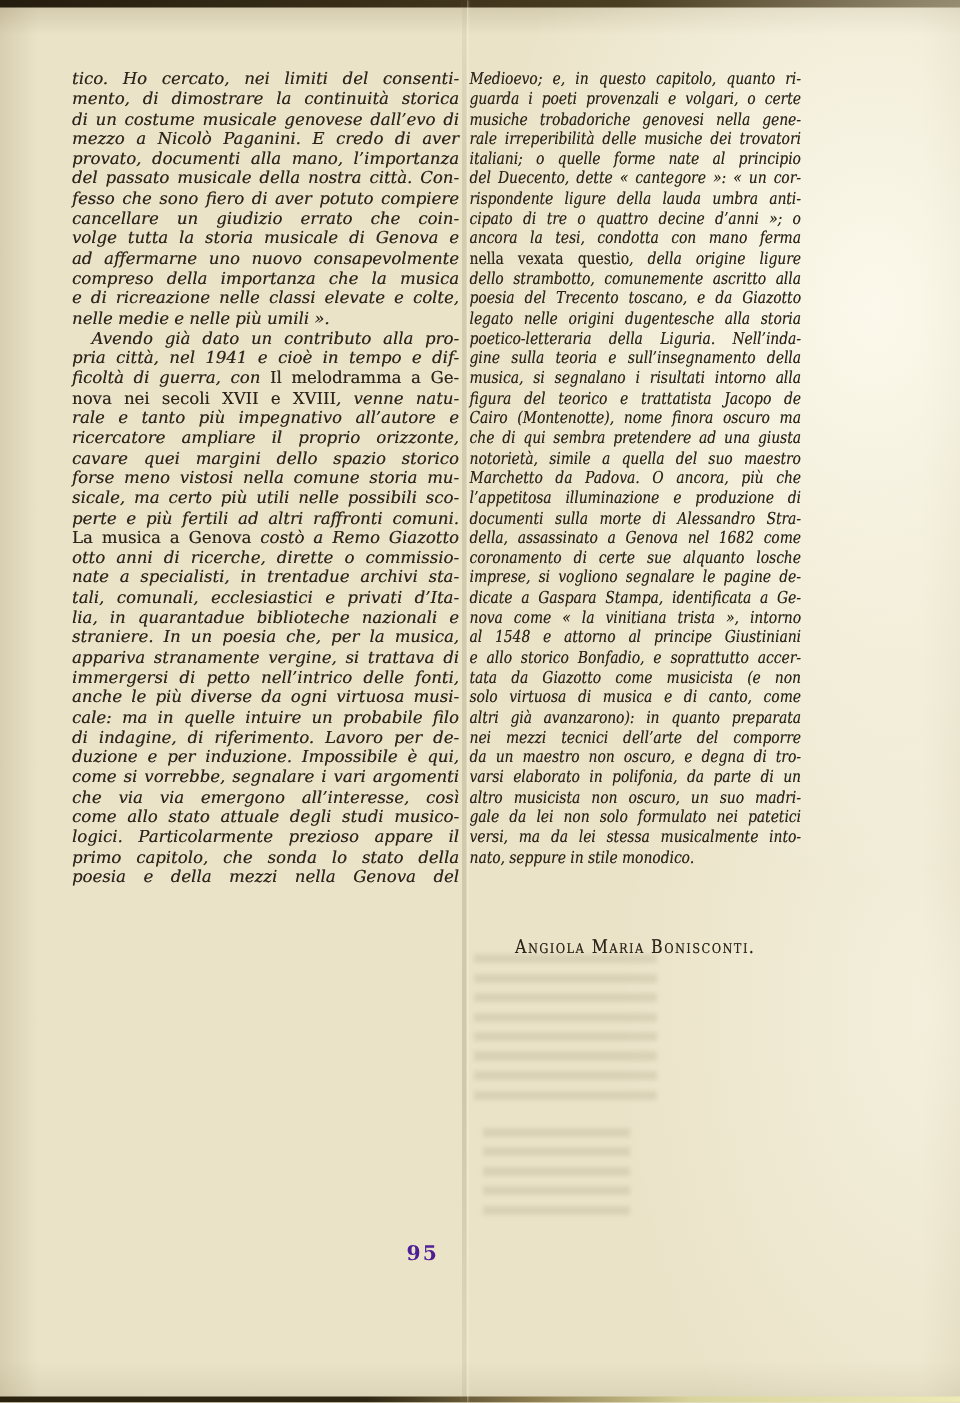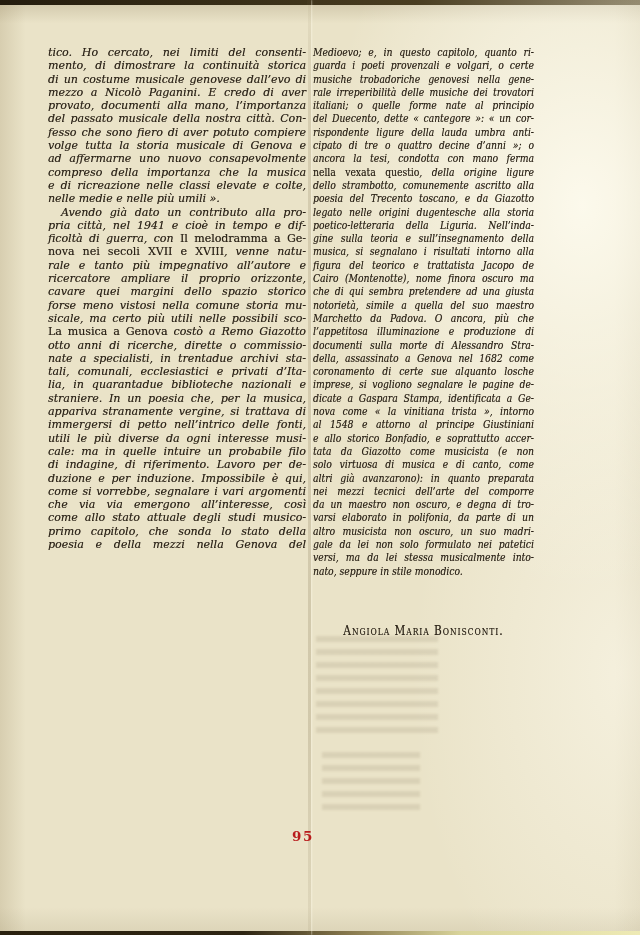--- a/index.html
+++ b/index.html
@@ -46,21 +46,21 @@
   .col-right{left:313px;width:264px;transform:scaleX(0.837);transform-origin:0 0;}
   .line{text-align:justify;text-align-last:justify;white-space:normal;}
   .line.indent{padding-left:13px;}
   .line.end{text-align-last:left;}
   .roman{font-style:normal;}
   .signature{
     margin-top:46px;text-align:center;font-style:normal;
     font-variant:small-caps;letter-spacing:1.2px;font-size:12.5px;color:#2b2318;
   }
   .page-number{
-    position:absolute;left:292px;top:828px;color:#b91c1c;
+    position:absolute;left:271px;top:828px;color:#4c1d95;
     font-style:normal;font-weight:bold;font-size:13.5px;letter-spacing:1.5px;
   }
 </style>
 </head>
 <body>
 
 <div class="paper"></div>
 <div class="edge-top"></div>
 <div class="edge-bottom"></div>
 <div class="crease"></div>
@@ -68,49 +68,52 @@
 <div class="ghost g2"></div>
 
 <div class="col col-left">
     <div class="line"><span>tico. Ho cercato, nei limiti del consenti-</span></div>
     <div class="line"><span>mento, di dimostrare la continuità storica</span></div>
     <div class="line"><span>di un costume musicale genovese dall’evo di</span></div>
     <div class="line"><span>mezzo a Nicolò Paganini. E credo di aver</span></div>
     <div class="line"><span>provato, documenti alla mano, l’importanza</span></div>
     <div class="line"><span>del passato musicale della nostra città. Con-</span></div>
     <div class="line"><span>fesso che sono fiero di aver potuto compiere</span></div>
+    <div class="line"><span>cancellare un giudizio errato che coin-</span></div>
     <div class="line"><span>volge tutta la storia musicale di Genova e</span></div>
     <div class="line"><span>ad affermarne uno nuovo consapevolmente</span></div>
     <div class="line"><span>compreso della importanza che la musica</span></div>
     <div class="line"><span>e di ricreazione nelle classi elevate e colte,</span></div>
     <div class="line end"><span>nelle medie e nelle più umili ».</span></div>
     <div class="line indent"><span>Avendo già dato un contributo alla pro-</span></div>
     <div class="line"><span>pria città, nel 1941 e cioè in tempo e dif-</span></div>
     <div class="line"><span>ficoltà di guerra, con </span><span class="roman">Il melodramma a Ge-</span></div>
     <div class="line"><span class="roman">nova nei secoli XVII e XVIII</span><span>, venne natu-</span></div>
     <div class="line"><span>rale e tanto più impegnativo all’autore e</span></div>
     <div class="line"><span>ricercatore ampliare il proprio orizzonte,</span></div>
     <div class="line"><span>cavare quei margini dello spazio storico</span></div>
     <div class="line"><span>forse meno vistosi nella comune storia mu-</span></div>
     <div class="line"><span>sicale, ma certo più utili nelle possibili sco-</span></div>
+    <div class="line"><span>perte e più fertili ad altri raffronti comuni.</span></div>
     <div class="line"><span class="roman">La musica a Genova</span><span> costò a Remo Giazotto</span></div>
     <div class="line"><span>otto anni di ricerche, dirette o commissio-</span></div>
     <div class="line"><span>nate a specialisti, in trentadue archivi sta-</span></div>
     <div class="line"><span>tali, comunali, ecclesiastici e privati d’Ita-</span></div>
     <div class="line"><span>lia, in quarantadue biblioteche nazionali e</span></div>
     <div class="line"><span>straniere. In un poesia che, per la musica,</span></div>
     <div class="line"><span>appariva stranamente vergine, si trattava di</span></div>
     <div class="line"><span>immergersi di petto nell’intrico delle fonti,</span></div>
-    <div class="line"><span>utili le più diverse da ogni interesse musi-</span></div>
+    <div class="line"><span>anche le più diverse da ogni virtuosa musi-</span></div>
     <div class="line"><span>cale: ma in quelle intuire un probabile filo</span></div>
     <div class="line"><span>di indagine, di riferimento. Lavoro per de-</span></div>
     <div class="line"><span>duzione e per induzione. Impossibile è qui,</span></div>
     <div class="line"><span>come si vorrebbe, segnalare i vari argomenti</span></div>
     <div class="line"><span>che via via emergono all’interesse, così</span></div>
     <div class="line"><span>come allo stato attuale degli studi musico-</span></div>
+    <div class="line"><span>logici. Particolarmente prezioso appare il</span></div>
     <div class="line"><span>primo capitolo, che sonda lo stato della</span></div>
     <div class="line"><span>poesia e della mezzi nella Genova del</span></div>
   </div>
 
 <div class="col col-right">
 <div class="line"><span>Medioevo; e, in questo capitolo, quanto ri-</span></div>
     <div class="line"><span>guarda i poeti provenzali e volgari, o certe</span></div>
     <div class="line"><span>musiche trobadoriche genovesi nella gene-</span></div>
     <div class="line"><span>rale irreperibilità delle musiche dei trovatori</span></div>
     <div class="line"><span>italiani; o quelle forme nate al principio</span></div>

